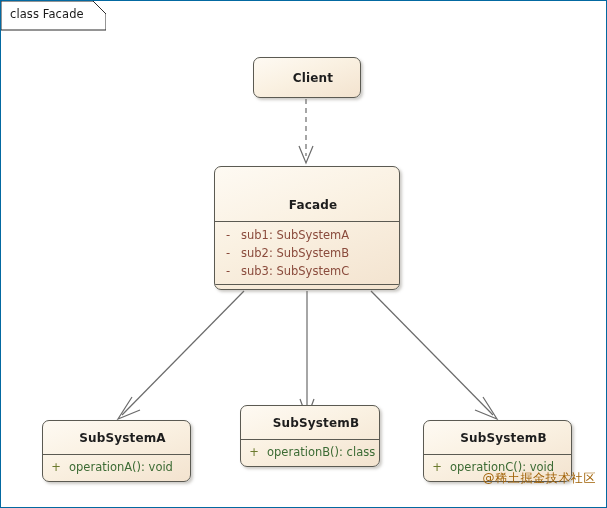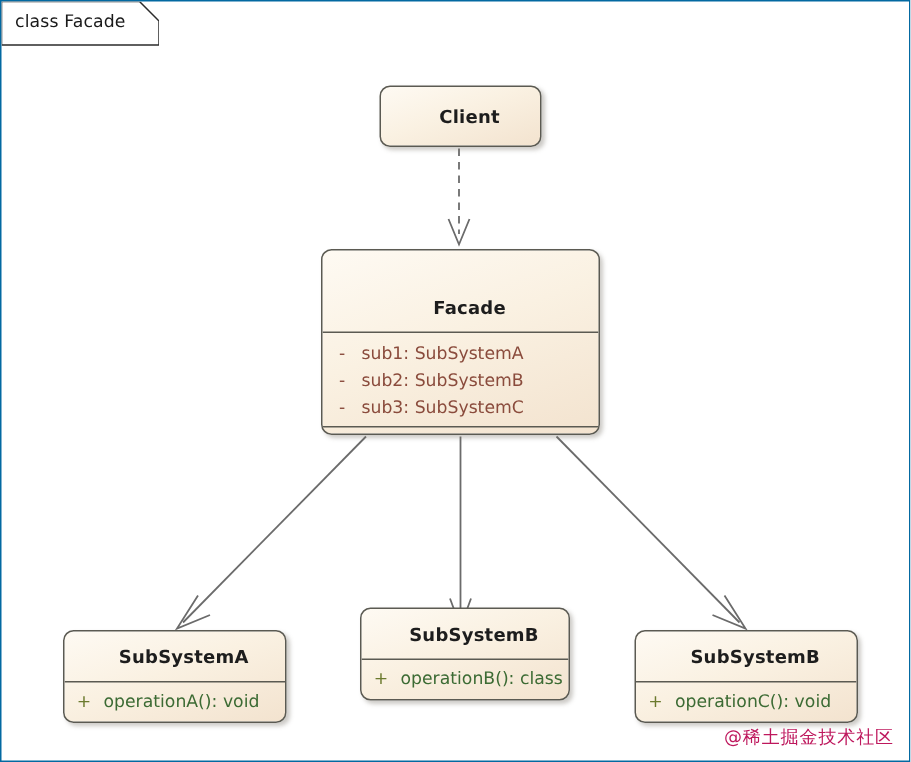--- a/index.html
+++ b/index.html
@@ -112,23 +112,23 @@
   #box-subsystem-a { left: 41px;  top: 419px; width: 149px; height: 62px; }
   #box-subsystem-b { left: 239px; top: 404px; width: 140px; height: 62px; }
   #box-subsystem-c { left: 422px; top: 419px; width: 149px; height: 62px; }
   .sub-box .uml-title { height: 33px; }
   .sub-box .uml-compartment { padding: 3px 0; }
 
   
   #watermark {
     position: absolute;
     right: 10px;
-    bottom: 7px;
+    bottom: 20px;
     font-size: 12px;
-    color: #be185d;
+    color: #a16207;
     letter-spacing: 0.6px;
     z-index: 3;
     white-space: nowrap;
   }
 </style>
 </head>
 <body>
 
 <div id="canvas">
 

